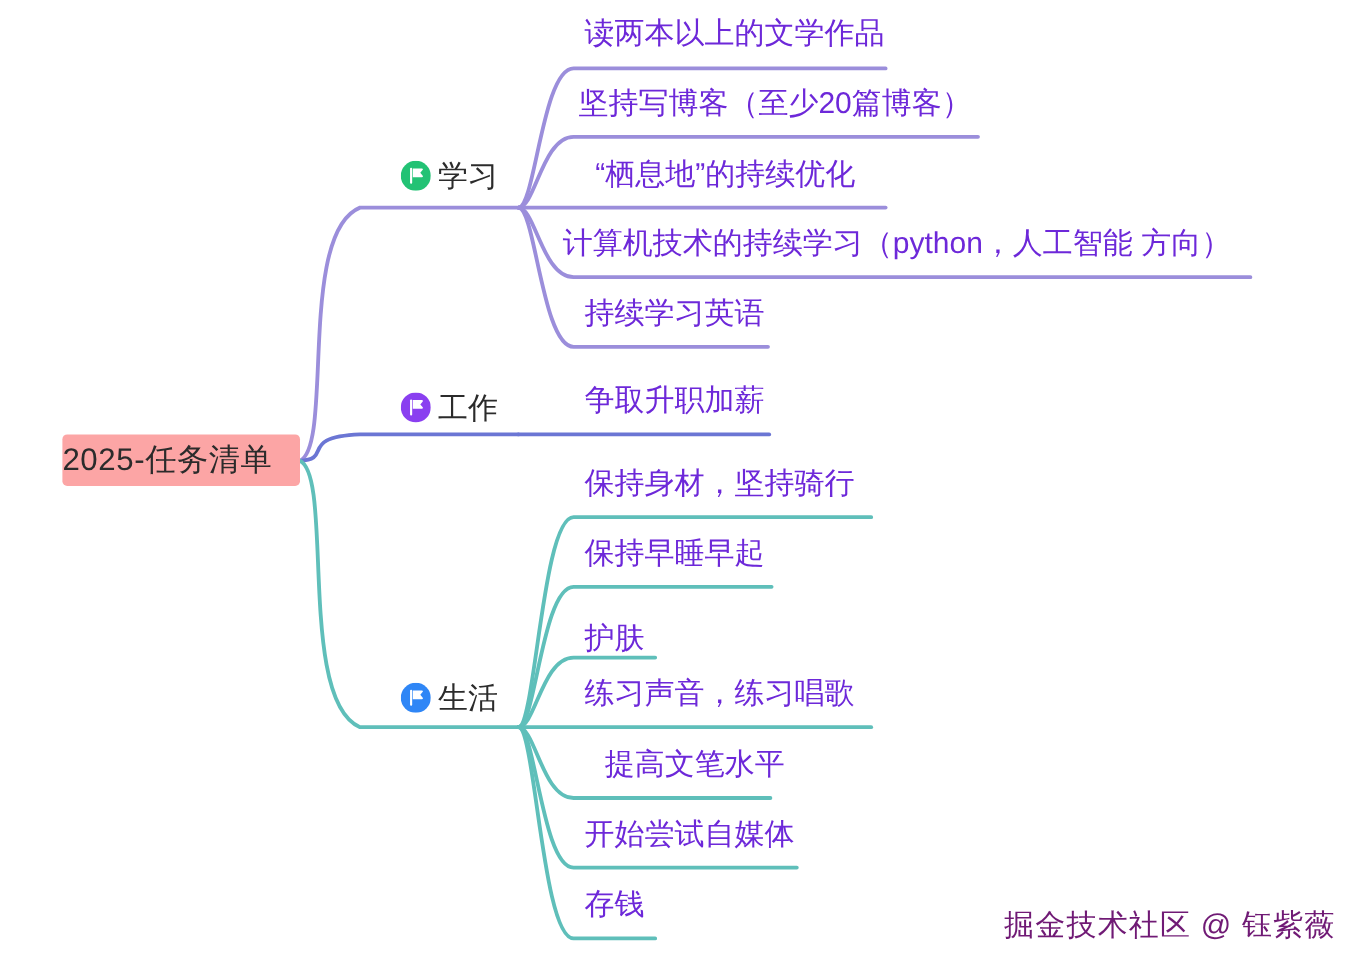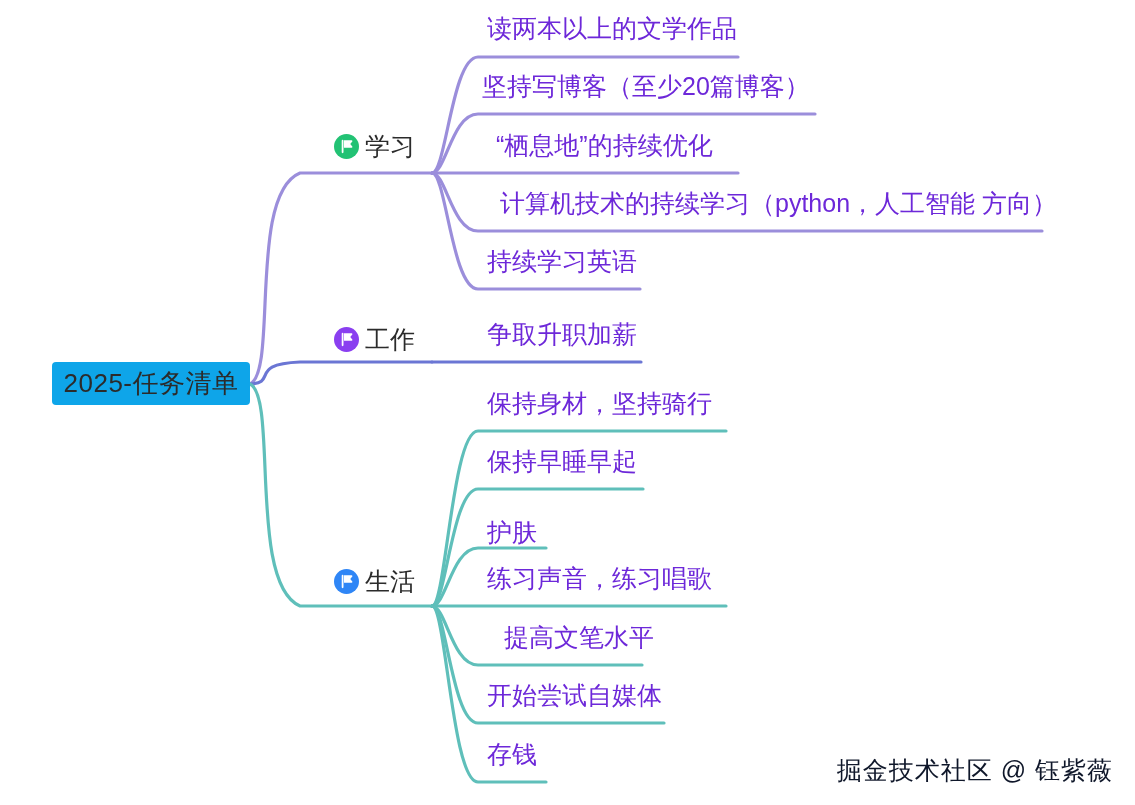--- a/index.html
+++ b/index.html
@@ -35,25 +35,25 @@
     height: 805px;
   }
 
   
   .root-node {
     position: absolute;
     left: 52px;
     top: 362px;
     width: 198px;
     height: 43px;
-    background: #0ea5e9;
+    background: #fca5a5;
     border-radius: 4px;
     display: flex;
     align-items: center;
-    justify-content: center;
+    justify-content: flex-start;
     box-sizing: border-box;
   }
   .root-label {
     font-size: 26px;
     color: #2b2b2b;
     letter-spacing: .5px;
     white-space: nowrap;
   }
 
   
@@ -88,21 +88,21 @@
     color: #6d28d9;
     line-height: 1;
   }
 
   
   .watermark {
     position: absolute;
     right: 22px;
     bottom: 18px;
     font-size: 25px;
-    color: #0f172a;
+    color: #701a75;
     white-space: nowrap;
     letter-spacing: 1px;
   }
 </style>
 </head>
 <body>
 
 <div id="mindmap-canvas">
 
   <svg class="mm-svg" id="mm-connectors" viewBox="0 0 1135 805" preserveAspectRatio="none" xmlns="http://www.w3.org/2000/svg">
@@ -136,21 +136,21 @@
             <circle cx="12" cy="12" r="12" fill="#22c274"></circle>
             <rect x="7.4" y="5.6" width="1.7" height="12.8" rx="0.8" fill="#ffffff"></rect>
             <path d="M9.6 6.1 H17 a0.7 0.7 0 0 1 0.55 1.13 L15.6 9.6 l1.95 2.37 A0.7 0.7 0 0 1 17 13.1 H9.6 Z" fill="#ffffff"></path>
           </svg>
         </span>
         <span class="branch-label">学习</span>
       </div>
       <div class="leaf-node" style="left: 487px; top: 16px;">读两本以上的文学作品</div>
       <div class="leaf-node" style="left: 468px; top: 74px; margin-left: 14px;">坚持写博客（至少20篇博客）</div>
       <div class="leaf-node" style="left: 496px; top: 133px;">“栖息地”的持续优化</div>
-      <div class="leaf-node" style="left: 500px; top: 191px;">计算机技术的持续学习（python，人工智能 方向）</div>
+      <div class="leaf-node" style="left: 469px; top: 191px;">计算机技术的持续学习（python，人工智能 方向）</div>
       <div class="leaf-node" style="left: 487px; top: 249px;">持续学习英语</div>
       <div class="branch-node" style="left: 334px; top: 323px;">
         <span class="flag-icon">
           <svg viewBox="0 0 24 24" width="25" height="25">
             <circle cx="12" cy="12" r="12" fill="#8a3ff0"></circle>
             <rect x="7.4" y="5.6" width="1.7" height="12.8" rx="0.8" fill="#ffffff"></rect>
             <path d="M9.6 6.1 H17 a0.7 0.7 0 0 1 0.55 1.13 L15.6 9.6 l1.95 2.37 A0.7 0.7 0 0 1 17 13.1 H9.6 Z" fill="#ffffff"></path>
           </svg>
         </span>
         <span class="branch-label">工作</span>

